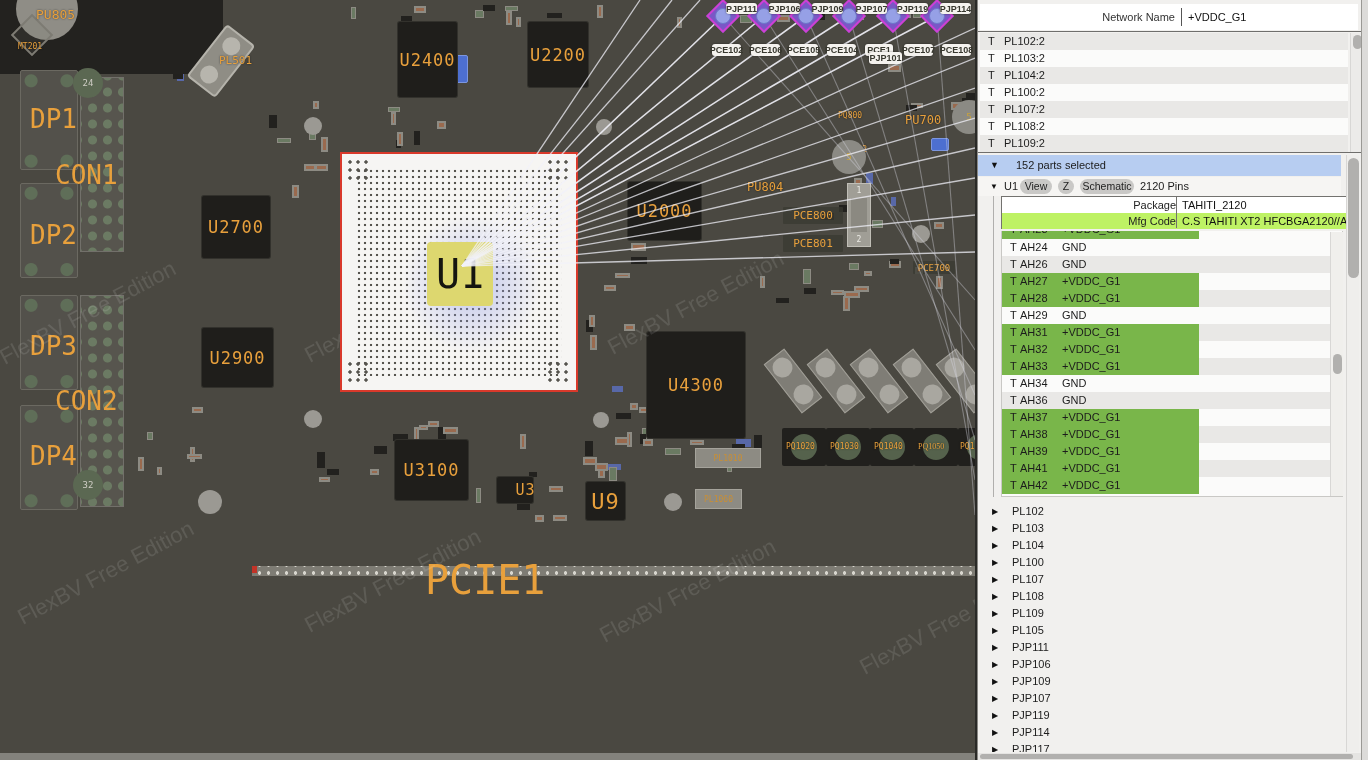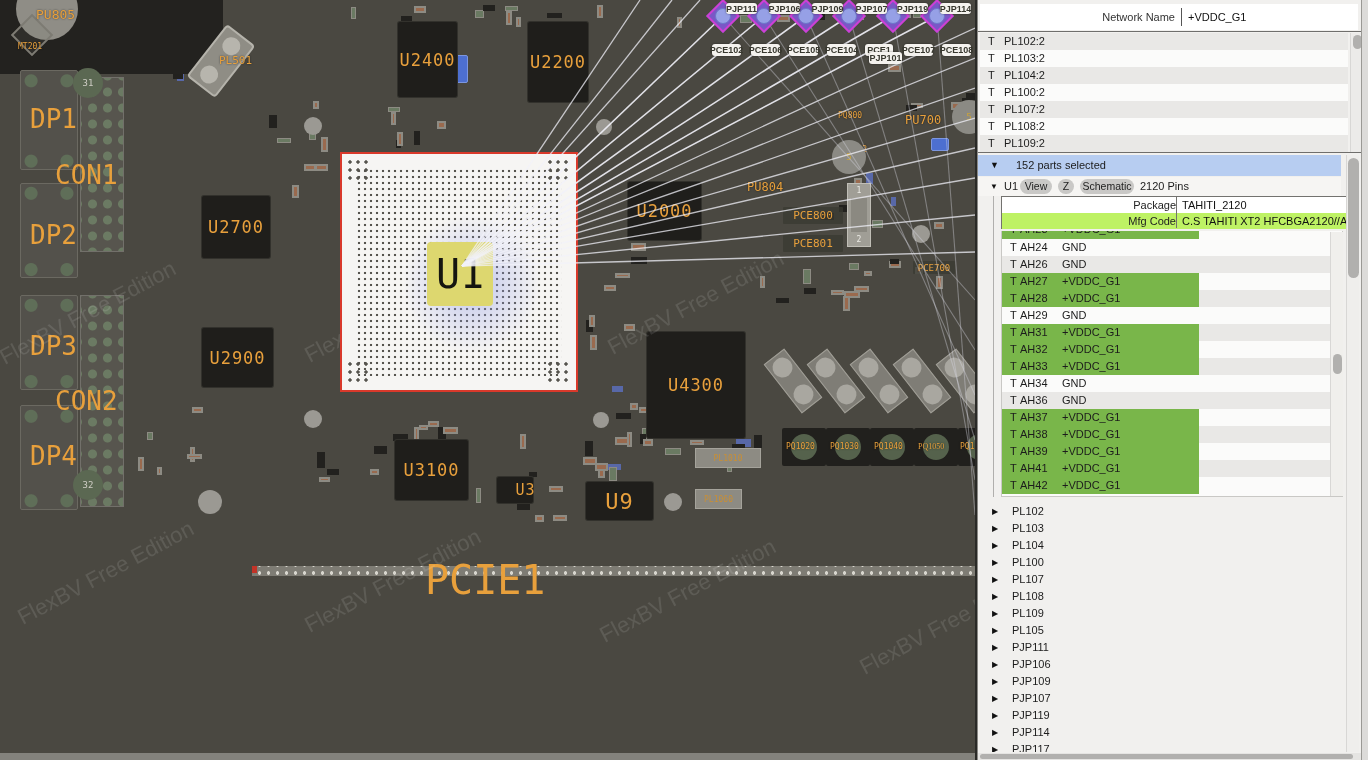--- a/index.html
+++ b/index.html
@@ -310,28 +310,28 @@
         <line x1="462" y1="266" x2="975" y2="252" stroke="#f2f2fa" stroke-opacity="0.75" stroke-width="1.3"></line>
         <line x1="723" y1="16" x2="975" y2="300" stroke="#d8d8e2" stroke-opacity="0.4" stroke-width="1.1"></line>
         <line x1="764" y1="16" x2="975" y2="350" stroke="#d8d8e2" stroke-opacity="0.4" stroke-width="1.1"></line>
         <line x1="806" y1="16" x2="975" y2="395" stroke="#d8d8e2" stroke-opacity="0.4" stroke-width="1.1"></line>
         <line x1="849" y1="16" x2="975" y2="440" stroke="#d8d8e2" stroke-opacity="0.4" stroke-width="1.1"></line>
         <line x1="893" y1="16" x2="975" y2="480" stroke="#d8d8e2" stroke-opacity="0.4" stroke-width="1.1"></line>
         <line x1="937" y1="16" x2="975" y2="515" stroke="#d8d8e2" stroke-opacity="0.4" stroke-width="1.1"></line>
       </svg>
     <div id="parts">
         <div class="chip mono" style="left: 398px; top: 22px; width: 59px; height: 75px; font-size: 17px;">U2400</div>
-        <div class="chip mono" style="left: 528px; top: 22px; width: 60px; height: 80px; font-size: 17px;">U2200</div>
+        <div class="chip mono" style="left: 528px; top: 22px; width: 60px; height: 65px; font-size: 17px;">U2200</div>
         <div class="chip mono" style="left: 202px; top: 196px; width: 68px; height: 62px; font-size: 17px;">U2700</div>
         <div class="chip mono" style="left: 202px; top: 328px; width: 71px; height: 59px; font-size: 17px;">U2900</div>
         <div class="chip mono" style="left: 628px; top: 182px; width: 73px; height: 58px; font-size: 17px;">U2000</div>
         <div class="chip mono" style="left: 647px; top: 312px; width: 98px; height: 106px; font-size: 17px; margin-top: 20px;">U4300</div>
         <div class="chip mono" style="left: 395px; top: 440px; width: 73px; height: 60px; font-size: 17px;">U3100</div>
         <div class="chip mono" style="left: 497px; top: 477px; width: 36px; height: 26px; font-size: 15px; padding-left: 21px;">U3</div>
-        <div class="chip mono" style="left: 586px; top: 482px; width: 67px; height: 38px; font-size: 22px;">U9</div>
+        <div class="chip mono" style="left: 586px; top: 482px; width: 39px; height: 38px; font-size: 22px;">U9</div>
         <div class="biglabel mono" style="left: 30px; top: 106px; font-size: 26px;">DP1</div>
         <div class="biglabel mono" style="left: 30px; top: 222px; font-size: 26px;">DP2</div>
         <div class="biglabel mono" style="left: 55px; top: 162px; font-size: 26px;">CON1</div>
         <div class="biglabel mono" style="left: 30px; top: 333px; font-size: 26px;">DP3</div>
         <div class="biglabel mono" style="left: 55px; top: 388px; font-size: 26px;">CON2</div>
         <div class="biglabel mono" style="left: 30px; top: 443px; font-size: 26px;">DP4</div>
         <div class="biglabel mono" style="left: 425px; top: 560px; font-size: 40px;">PCIE1</div>
         <div class="plabel mono" style="left: 36px; top: 8px; font-size: 13px;">PU805</div>
         <div class="plabel mono" style="left: 18px; top: 43px; font-size: 8px;">MT201</div>
         <div class="plabel mono" style="left: 219px; top: 55px; font-size: 11px;">PL501</div>
@@ -369,21 +369,21 @@
         <div class="diamond" style="left: 752px; top: 4px;"></div>
         <div class="dcirc" style="left: 756px; top: 8px;"></div>
         <div class="diamond" style="left: 794px; top: 4px;"></div>
         <div class="dcirc" style="left: 798px; top: 8px;"></div>
         <div class="diamond" style="left: 837px; top: 4px;"></div>
         <div class="dcirc" style="left: 841px; top: 8px;"></div>
         <div class="diamond" style="left: 881px; top: 4px;"></div>
         <div class="dcirc" style="left: 885px; top: 8px;"></div>
         <div class="diamond" style="left: 925px; top: 4px;"></div>
         <div class="dcirc" style="left: 929px; top: 8px;"></div>
-        <div class="padcirc mono" style="left: 73px; top: 68px; width: 30px; height: 30px; font-size: 9px;">31</div>
+        <div class="padcirc mono" style="left: 73px; top: 68px; width: 30px; height: 30px; font-size: 9px;">24</div>
         <div class="padcirc mono" style="left: 73px; top: 470px; width: 30px; height: 30px; font-size: 9px;">32</div>
         <div class="padcirc mono" style="left: 832px; top: 140px; width: 34px; height: 34px; font-size: 9px; background: rgb(139, 138, 132); color: rgb(201, 162, 60);">5</div>
         <div class="padcirc mono" style="left: 952px; top: 100px; width: 34px; height: 34px; font-size: 9px; background: rgb(139, 138, 132); color: rgb(201, 162, 60);">5</div>
       </div>
     <div id="wms">
         <div class="wm" style="left: 8px; top: 560px;">FlexBV Free Edition</div>
         <div class="wm" style="left: 295px; top: 568px;">FlexBV Free Edition</div>
         <div class="wm" style="left: 590px; top: 578px;">FlexBV Free Edition</div>
         <div class="wm" style="left: 850px; top: 610px;">FlexBV Free Edition</div>
         <div class="wm" style="left: -10px; top: 300px;">FlexBV Free Edition</div>

